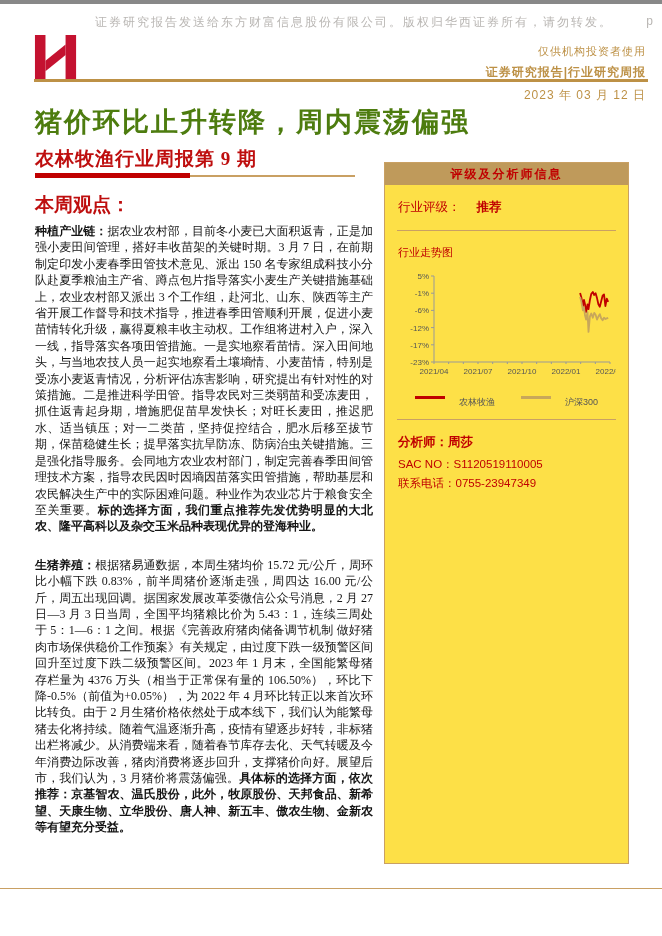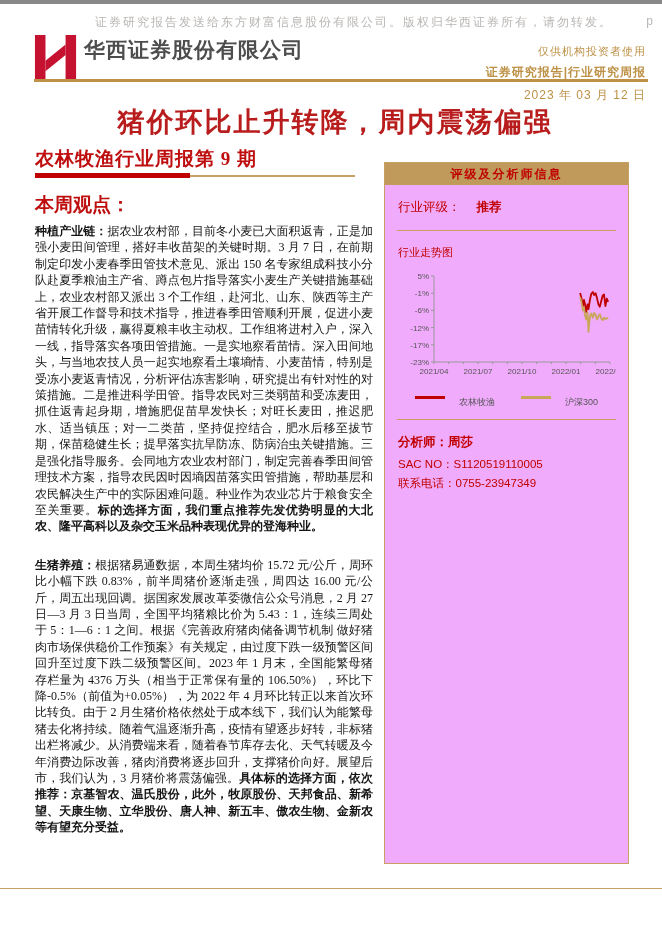--- a/index.html
+++ b/index.html
@@ -15,39 +15,39 @@
   .company-cn { position:absolute; left:84px; top:32px; font-size:21px; font-weight:bold; color:#4d4d4d; letter-spacing:1px; }
   .company-en { position:absolute; left:85px; top:58px; font-size:12px; color:#8a8a8a; letter-spacing:0.5px; }
   .hdr-right { position:absolute; right:16px; top:40px; text-align:right; color:#bd9146; }
   .hdr-right .note { font-size:11px; letter-spacing:1px; }
   .hdr-right .rtype { font-size:12px; font-weight:bold; letter-spacing:1px; margin-top:5px; }
   .gold-rule { position:absolute; left:34px; top:75px; width:614px; height:3px; background:#bd9146; }
   .hdr-date { position:absolute; right:16px; top:83px; font-size:12px; color:#bd9146; letter-spacing:1px; }
 
   
   .main-title { position:absolute; left:35px; top:100px; width:600px; font-size:27px; font-weight:bold;
-    color:#b91c1c; letter-spacing:2px; font-family:"Liberation Serif","DejaVu Serif",serif;text-align:center; }
+    color:#4d7c0f; letter-spacing:2px; font-family:"Liberation Serif","DejaVu Serif",serif; }
   .sub-title { position:absolute; left:35px; top:142px; font-size:19px; font-weight:bold; color:#be0e0e;
     letter-spacing:1px; font-family:"Liberation Serif","DejaVu Serif",serif; }
   .sub-underline { position:absolute; left:35px; top:169px; width:320px; height:6px; }
   .sub-underline .red { position:absolute; left:0; top:0; width:155px; height:5px; background:#c00000; }
   .sub-underline .gold { position:absolute; left:155px; top:2px; width:165px; height:2px; background:#c9a063; }
 
   
   .left-col { position:absolute; left:35px; top:188px; width:338px; color:#141414;
     font-family:"Liberation Serif","DejaVu Serif",serif; }
   .weekly-head { font-size:19px; font-weight:bold; color:#be0e0e; margin-bottom:5px; }
   .para { font-size:12px; line-height:16.4px; text-align:justify; }
   .para + .para { margin-top:22px; }
   .para .lbl { font-weight:bold; }
   .para .bold-run { font-weight:bold; }
 
   
   .panel { position:absolute; left:384px; top:158px; width:245px; height:702px;
-    border:1px solid #c9a063; background:#f0abfc; }
+    border:1px solid #c9a063; background:#fde047; }
   .panel-hd { height:22px; background:#bf9a5b; color:#c00000; font-size:12px; font-weight:bold;
     display:flex; align-items:center; justify-content:center; letter-spacing:2px; }
   .panel-body { padding:14px 13px 0 13px; }
   .rating-row { display:flex; font-size:12.5px; color:#c00000; margin-bottom:14px; }
   .rating-row .val { margin-left:16px; font-weight:bold;font-family:Liberation Serif, serif; }
   .divider { height:1px; background:#c9a063; margin:0 -1px; }
   .chart-title { font-size:11px; font-weight:normal; color:#c00000; margin:14px 0 8px 0; }
   .chart-wrap { margin-top:2px; }
   .legend { display:flex; justify-content:center; gap:26px; margin-top:6px; font-size:9px; color:#555; align-items:center; }
   .legend .item { display:flex; align-items:flex-start; gap:14px; }
@@ -72,21 +72,20 @@
     <span>p</span>
   </div>
 
   <div class="logo">
     <svg width="44" height="44" viewBox="0 0 44 46">
       <polygon points="0,0 11,0 11,46 0,46" fill="#c41230"></polygon>
       <polygon points="32,0 43,0 43,46 32,46" fill="#c41230"></polygon>
       <polygon points="11,27 32,10 32,21 11,38" fill="#c41230"></polygon>
     </svg>
   </div>
-  <div class="company-cn">华西证券股份有限公司</div>
   <div class="hdr-right">
     <div class="note">仅供机构投资者使用</div>
     <div class="rtype">证券研究报告|行业研究周报</div>
   </div>
   <div class="gold-rule"></div>
   <div class="hdr-date">2023 年 03 月 12 日</div>
 
   <div class="main-title">猪价环比止升转降，周内震荡偏强</div>
   <div class="sub-title">农林牧渔行业周报第 9 期</div>
   <div class="sub-underline">

